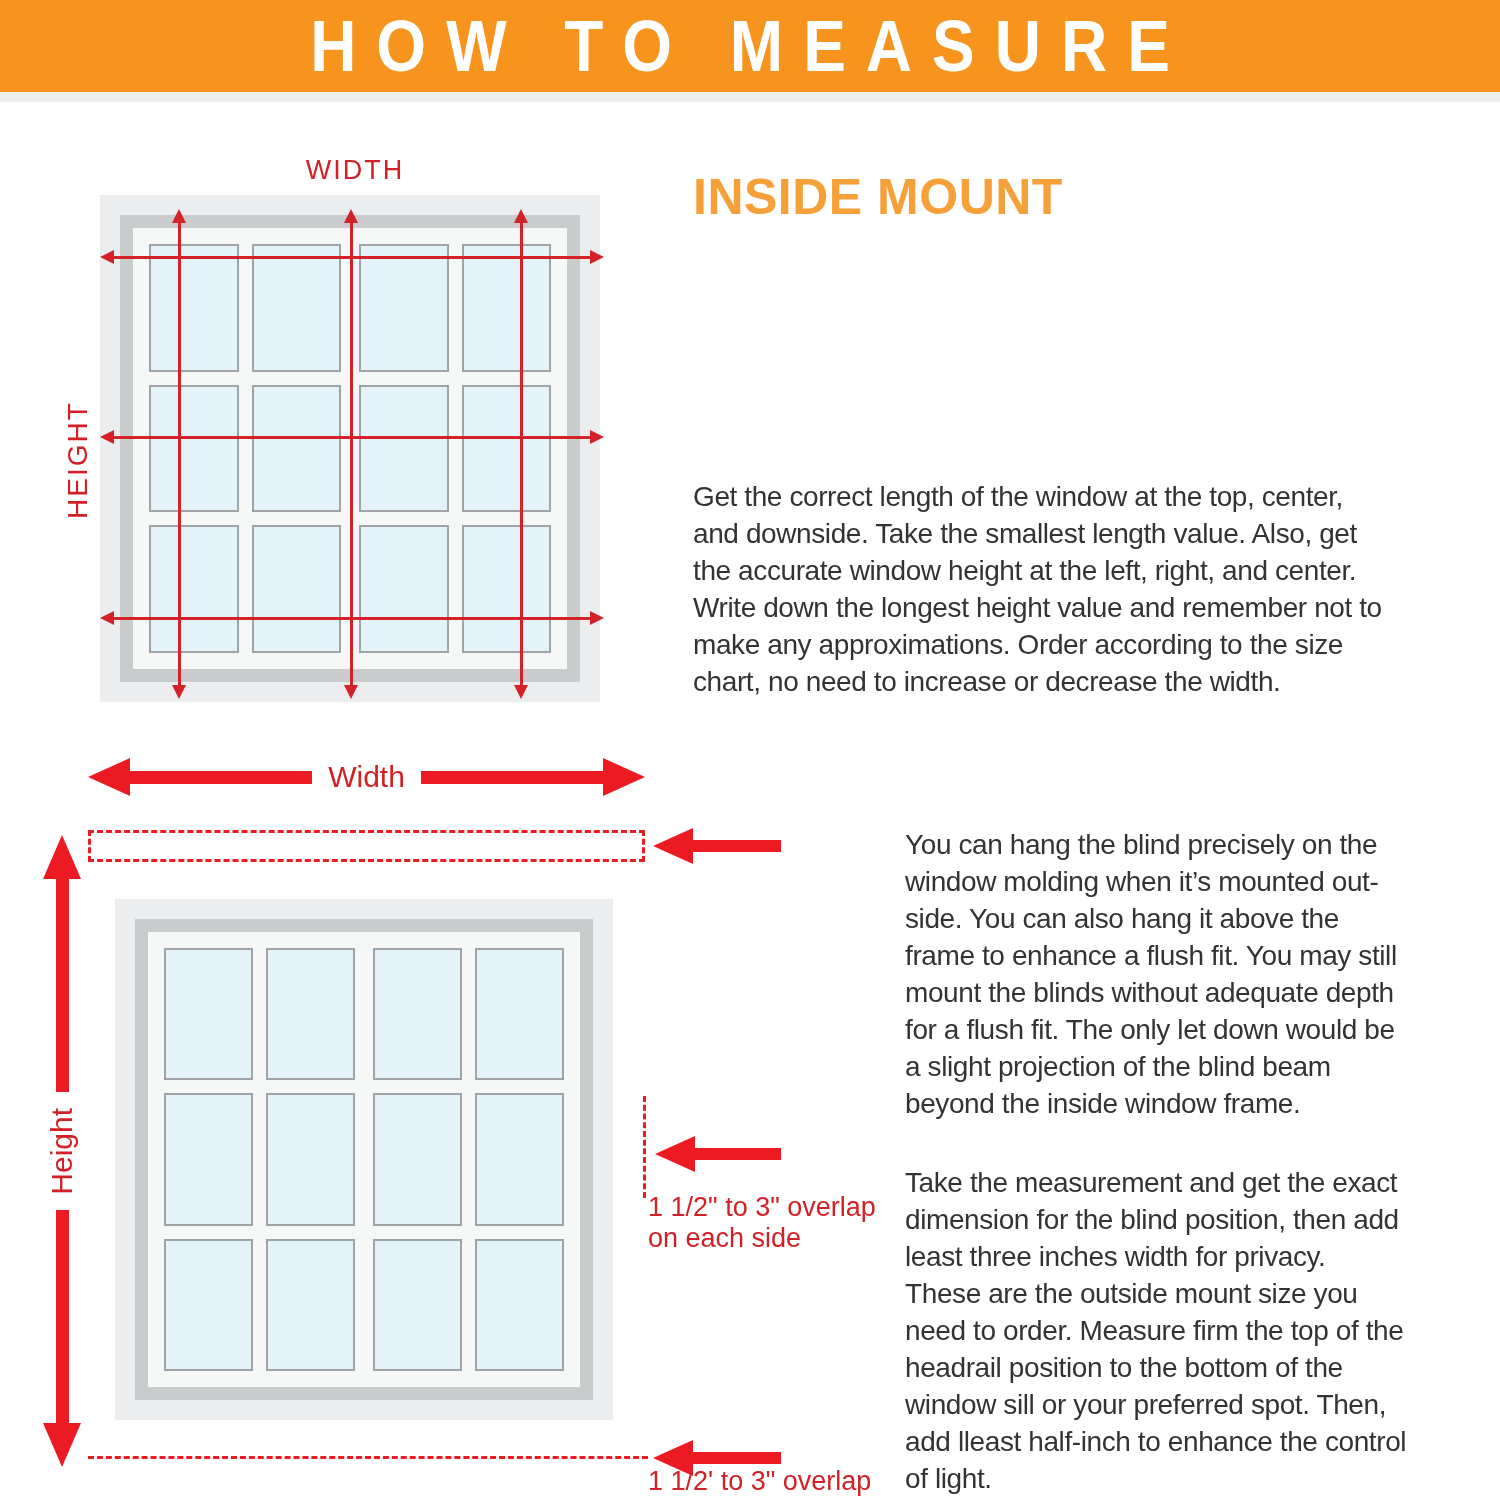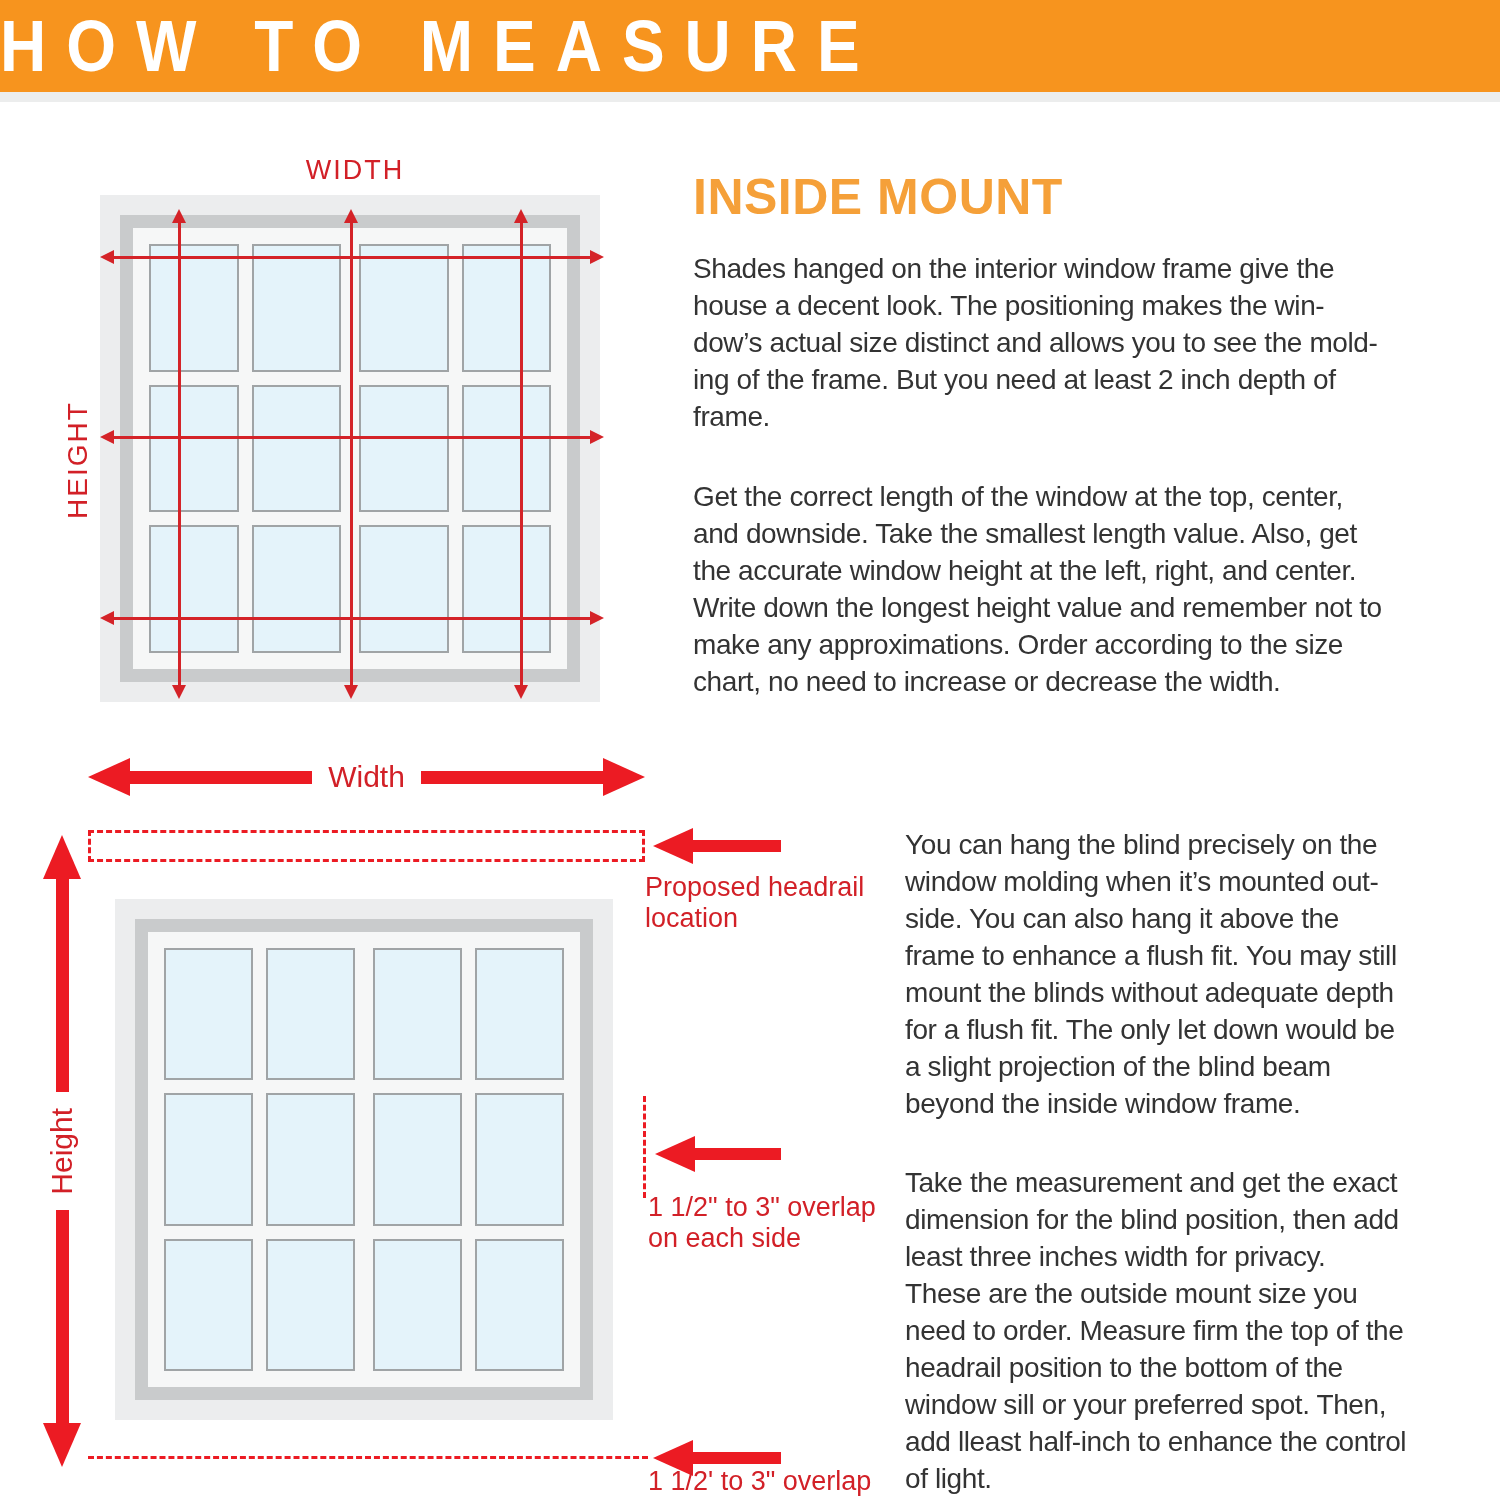--- a/index.html
+++ b/index.html
@@ -4,21 +4,21 @@
 <style>
   html,body{margin:0;padding:0;background:#ffffff;}
   .page{
     position:relative;width:1500px;height:1500px;overflow:hidden;
     font-family:"Liberation Sans","DejaVu Sans",sans-serif;background:#ffffff;
   }
   
   .banner{
     position:absolute;left:0;top:0;width:1500px;height:92px;
     background:var(--banner_bg);border-bottom:10px solid var(--banner_strip);
-    display:flex;align-items:center;justify-content:flex-start;
+    display:flex;align-items:center;justify-content:center;
   }
   .banner h1{
     margin:0;color:var(--banner_text);font-size:64px;font-weight:bold;
     letter-spacing:20px;transform:scaleY(1.12);white-space:nowrap;
   }
   
   .red-label{color:var(--red_label);font-size:27px;line-height:31px;white-space:pre;}
   .body-text{
     position:absolute;color:var(--body_text);font-size:28px;line-height:37px;
     letter-spacing:-0.4px;white-space:pre;
@@ -108,47 +108,40 @@
   </div>
 
   <div class="ta-h" style="left:113px;top:256px;width:478px;"></div>
   <div class="ta-h" style="left:113px;top:436px;width:478px;"></div>
   <div class="ta-h" style="left:113px;top:617px;width:478px;"></div>
   <div class="ta-v" style="left:178px;top:222px;height:464px;"></div>
   <div class="ta-v" style="left:350px;top:222px;height:464px;"></div>
   <div class="ta-v" style="left:520px;top:222px;height:464px;"></div>
 
   <h2 class="mount-heading" style="left:693px;top:168px;width:735px;">INSIDE MOUNT</h2>
-  <p class="body-text" style="left:693px;top:250px;margin:0;">Shades hanged on the interior window frame give the
-house a decent look. The positioning makes the win-
-dow’s actual size distinct and allows you to see the mold-
-ing of the frame. But you need at least 2 inch depth of
-frame.</p>
   <p class="body-text" style="left:693px;top:478px;margin:0;">Get the correct length of the window at the top, center,
 and downside. Take the smallest length value. Also, get
 the accurate window height at the left, right, and center.
 Write down the longest height value and remember not to
 make any approximations. Order according to the size
 chart, no need to increase or decrease the width.</p>
 
   <div class="thick-h" style="left:88px;top:758px;width:557px;height:38px;">
     <div class="head-left"></div>
     <div class="shaft-h"></div>
     <div class="arrow-gap-label">Width</div>
     <div class="shaft-h"></div>
     <div class="head-right"></div>
   </div>
 
   <div class="dashed-box" style="left:88px;top:830px;width:557px;height:32px;"></div>
   <div class="pointer-left" style="left:653px;top:828px;width:128px;height:36px;">
     <div class="head-left"></div>
     <div class="shaft-h"></div>
   </div>
-  <div class="red-label" style="position:absolute;left:645px;top:872px;">Proposed headrail
-location</div>
 
   <div class="thick-v" style="left:43px;top:835px;width:38px;height:632px;">
     <div class="head-up"></div>
     <div class="shaft-v"></div>
     <div class="arrow-gap-label vert">Height</div>
     <div class="shaft-v"></div>
     <div class="head-down"></div>
   </div>
 
   <div class="window" style="left:115px;top:899px;width:498px;height:521px;">

